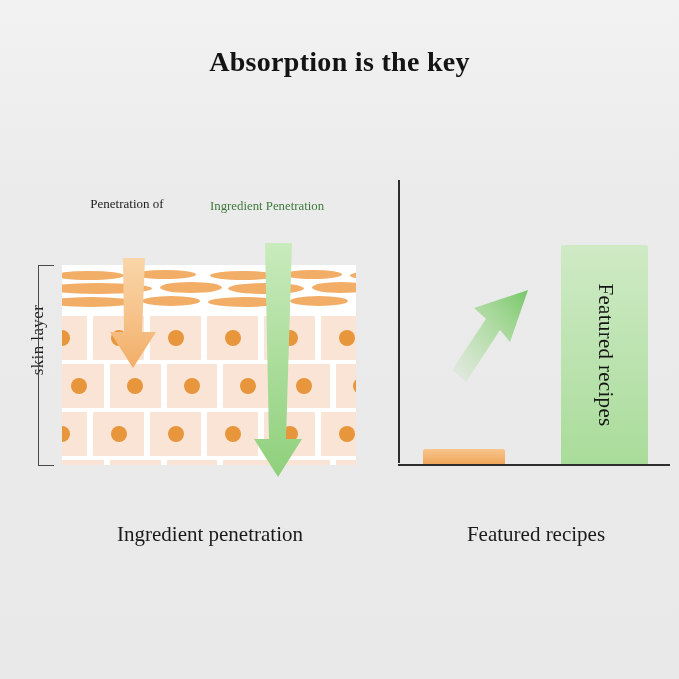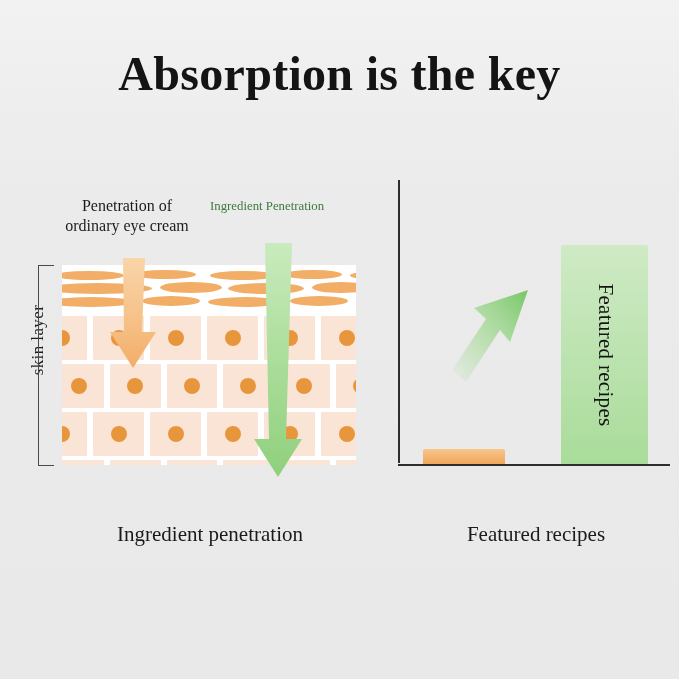--- a/index.html
+++ b/index.html
@@ -21,35 +21,35 @@
   }
 
   
   .title {
     position: absolute;
     left: 0;
     right: 0;
     top: 46px;
     text-align: center;
     font-family: "Liberation Serif", serif;
-    font-size: 48px;
+    font-size: 28px;
     font-weight: 700;
     letter-spacing: 0.3px;
     color: #141414;
     white-space: nowrap;
   }
 
   
   .legend-ordinary {
     position: absolute;
     left: 52px;
     top: 196px;
     width: 150px;
     text-align: center;
-    font-size: 16px;
+    font-size: 13px;
     line-height: 1.22;
     color: #1c1c1c;
   }
   .legend-avocado {
     position: absolute;
     left: 210px;
     top: 199px;
     width: 156px;
     text-align: left;
     font-size: 12.8px;
@@ -220,21 +220,20 @@
 </style>
 </head>
 <body>
 
 <div class="stage">
 
   <div class="title">Absorption is the key</div>
 
   <div class="legend-ordinary">
     <span class="legend-line">Penetration of</span>
-    <span class="legend-line">ordinary eye cream</span>
   </div>
 
   <div class="legend-avocado">
     <span class="legend-line">Ingredient Penetration</span>
   </div>
 
   <div class="skin-label">skin layer</div>
   <div class="skin-bracket"></div>
 
   <div class="skin-box">

